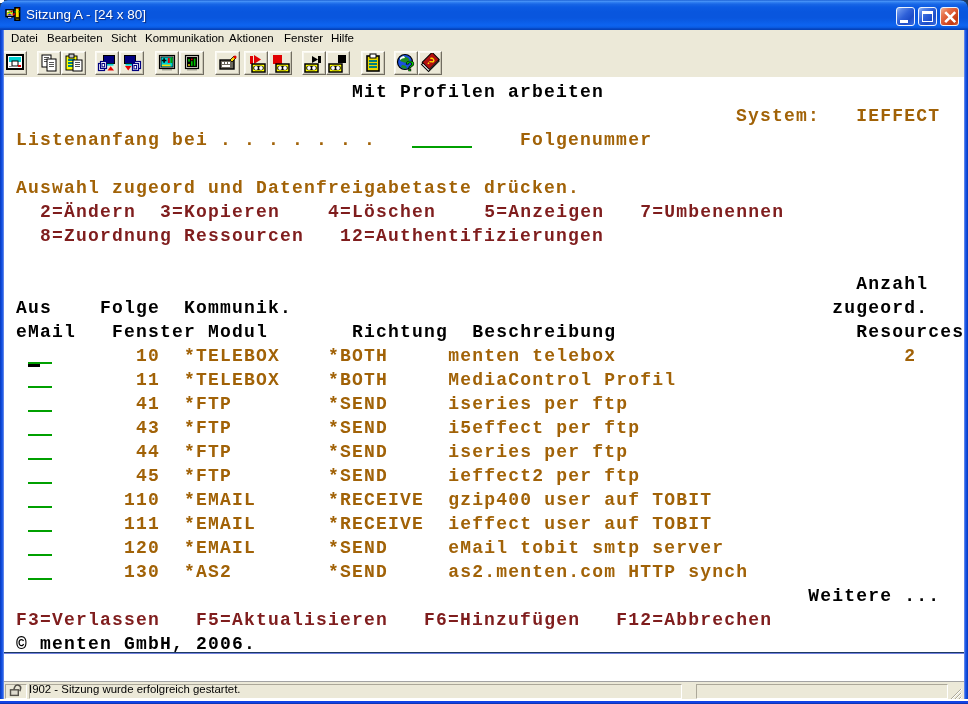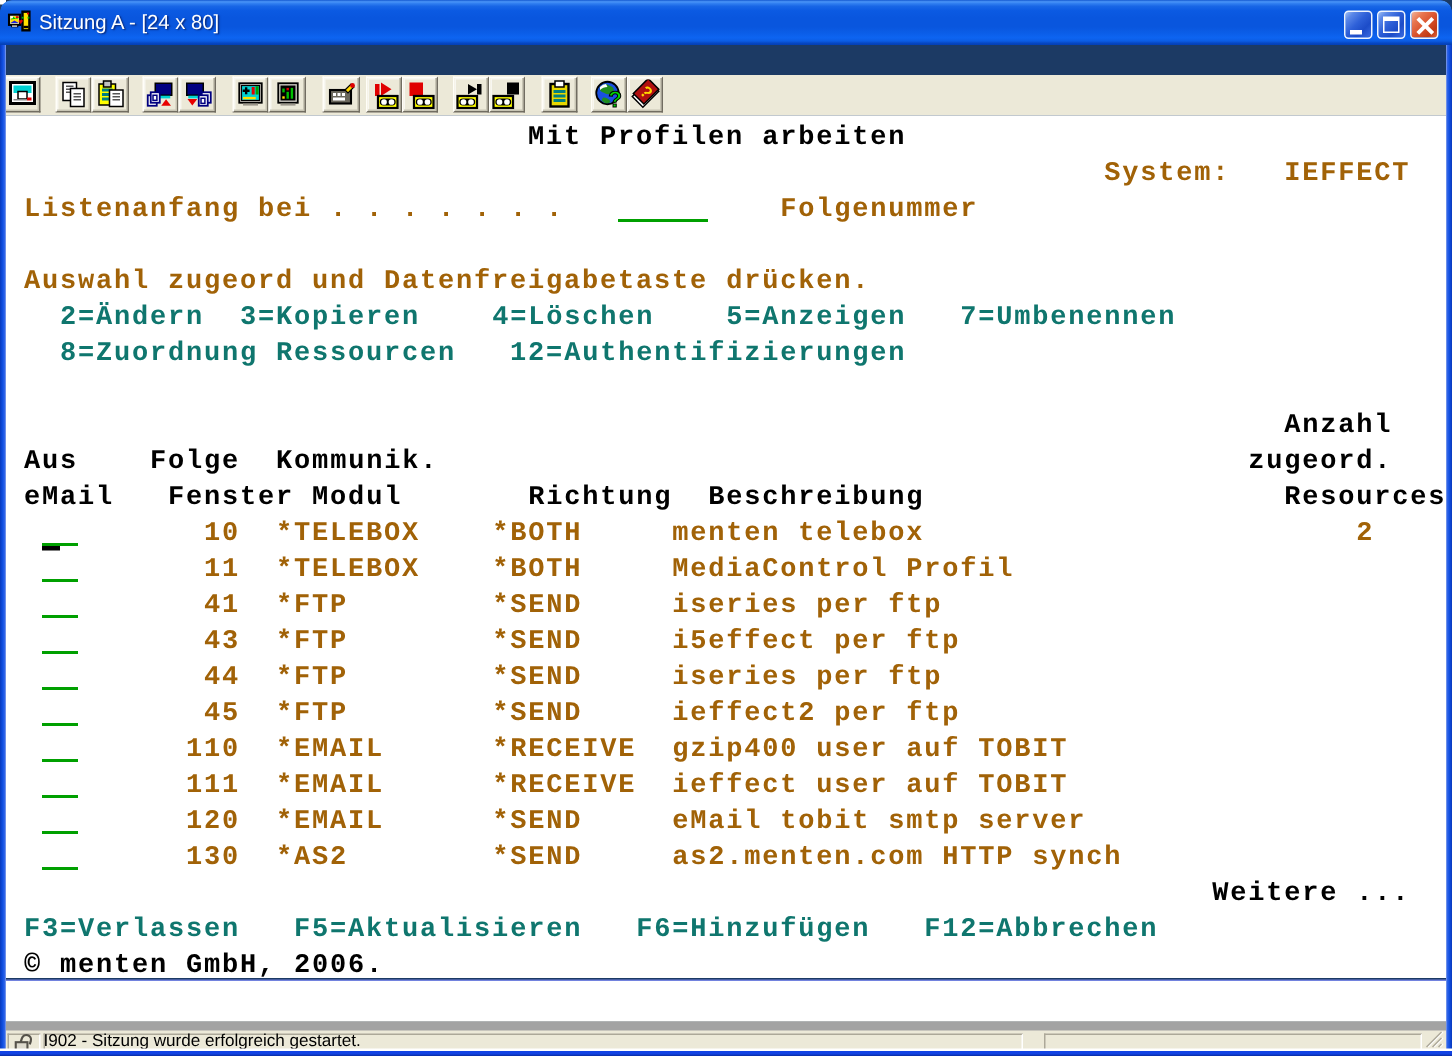--- a/index.html
+++ b/index.html
@@ -23,27 +23,27 @@
 #menu{position:absolute;left:0;top:30px;width:968px;height:20px;background:#ece9d8}
 #menu span{position:absolute;top:2px;font-size:11.5px;color:#000;white-space:nowrap}
 
 #tool{position:absolute;left:0;top:50px;width:968px;height:27px;background:#ece9d8}
 .tb{position:absolute;top:1px;height:24px;background:#ece9d8;border:1px solid;
  border-color:#fffef8 #716d61 #716d61 #fffef8;box-shadow:inset -1px -1px 0 #c8c5b4, inset 1px 1px 0 #f8f7f1}
 .tb svg{position:absolute;left:50%;top:50%;transform:translate(-50%,-50%)}
 
 #term{position:absolute;left:4px;top:77px;width:960px;height:575px;background:#fff}
 #term pre{position:absolute;left:0;top:3px;font:700 18px/24px "Liberation Mono",monospace;letter-spacing:1.2px;white-space:pre}
-.g{color:#a16207}.b{color:#0f766e}.k{color:#000}
+.g{color:#a16207}.b{color:#7f1d1d}.k{color:#000}
 #cursor{position:absolute;left:24px;top:287px;width:12px;height:3px;background:#000}
 .ul{position:absolute;background:#00a000}
 #sep{position:absolute;left:4px;top:653px;width:960px;height:2px;background:#7282de}
 #oia{position:absolute;left:4px;top:654px;width:960px;height:27px;background:#fff}
 
-#status{position:absolute;left:4px;top:681px;width:960px;height:19px;background:#ece9d8;border-top:6px solid #a3a3a3}
+#status{position:absolute;left:4px;top:681px;width:960px;height:19px;background:#ece9d8;border-top:1px solid #a3a3a3}
 .sfield{position:absolute;top:2px;height:15px;border:1px solid;border-color:#aca899 #fff #fff #aca899}
 #sf0{left:1px;width:22px}
 #sf1{left:25px;width:653px}
 #sf2{left:692px;width:252px}
 #sf1 span{position:absolute;left:-1px;top:-2px;font-size:11.4px;color:#000;white-space:nowrap}
 #lock{position:absolute;left:5px;top:1px}
 #grip{position:absolute;right:1px;bottom:1px;width:13px;height:13px}
 
 #bl{position:absolute;left:0;top:30px;width:4px;height:670px;background:linear-gradient(90deg,#0838bc 0%,#1150e2 45%,#2e63e8 75%,#8aa5ec 100%)}
 #br{position:absolute;right:0;top:30px;width:4px;height:670px;background:linear-gradient(270deg,#0838bc 0%,#1150e2 45%,#2e63e8 75%,#8aa5ec 100%)}
@@ -75,20 +75,29 @@
       </span>
   <span class="wbtn" id="bmax">
         <i></i>
       </span>
   <span class="wbtn" id="bclose">
         <svg width="19" height="19">
           <path d="M4.2 4.2 L14.2 14.2 M14.2 4.2 L4.2 14.2" stroke="#fff" stroke-width="2.6"></path>
         </svg>
       </span>
  </div>
+ <div id="menu">
+      <span style="left:11px">Datei</span>
+      <span style="left:47px">Bearbeiten</span>
+      <span style="left:111px">Sicht</span>
+      <span style="left:145px">Kommunikation</span>
+      <span style="left:229px">Aktionen</span>
+      <span style="left:284px">Fenster</span>
+      <span style="left:331px">Hilfe</span>
+    </div>
  <div id="tool">
       <div class="tb" style="left:2px;width:25px">
         <svg width="20" height="20">
           <rect x="2" y="2" width="16" height="14" fill="#fff" stroke="#000" stroke-width="2"></rect>
           <rect x="4" y="4" width="12" height="5" fill="#00d2d2"></rect>
           <rect x="7" y="8" width="6" height="5" fill="#fff" stroke="#000"></rect>
           <rect x="13" y="12" width="3" height="2" fill="#e00000"></rect>
           <rect x="4" y="13" width="9" height="1" fill="#888"></rect>
         </svg>
       </div>

